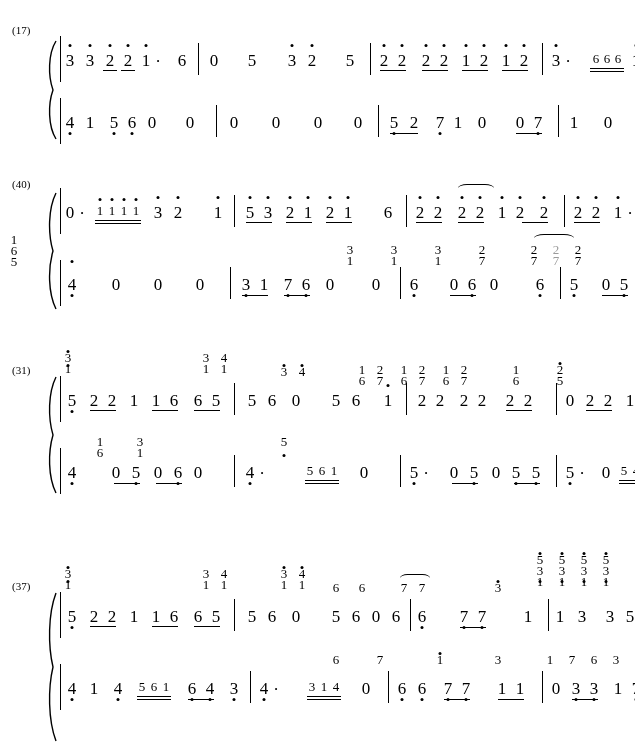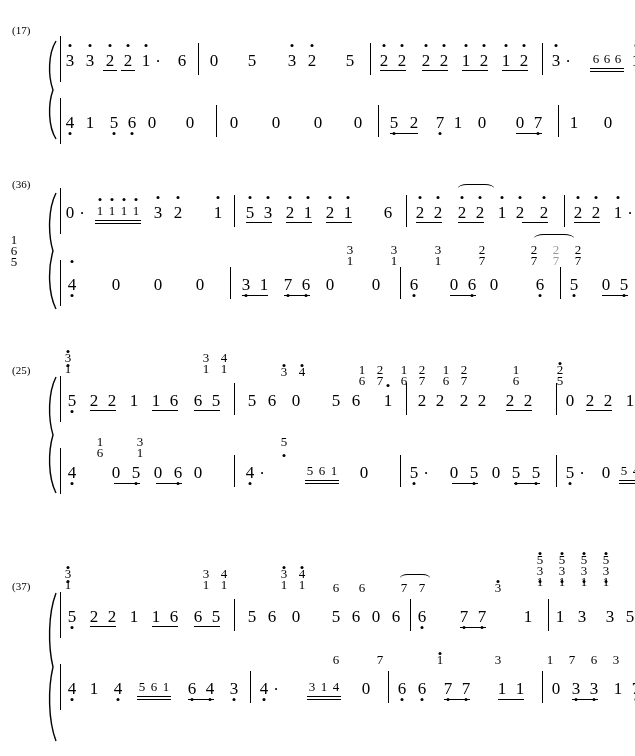--- a/index.html
+++ b/index.html
@@ -205,21 +205,21 @@
         <div class="dot-dn" style="left:480px;top:18px"></div>
       <div class="ul" style="left:471px;top:19px;width:26px"></div>
       <div class="bar" style="left:500px"></div>
       <div class="tok" style="left:516px">1</div>
       <div class="tok" style="left:550px">0</div>
 
     </div>
   </div>
 
   <div class="system" style="top:172px;height:140px">
-    <div class="measure-label" style="top:6px">(36)</div>
+    <div class="measure-label" style="top:6px">(40)</div>
     <div class="brace" style="top:20px">
       <svg width="14" height="118" viewBox="0 0 14 118">
           <path d="M12 1 C4 17, 4 42, 9 59 C4 76, 4 101, 12 117" stroke="#000" stroke-width="1.4" fill="none"></path>
         </svg>
     </div>
 
     <div class="row" style="top:32px">
       <div class="bar tall" style="left:2px"></div>
       <div class="tok" style="left:12px">0</div>
         <div class="dotted" style="left:24px">·</div>
@@ -357,21 +357,21 @@
         <div class="dot-dn" style="left:516px;top:18px"></div>
       <div class="tok" style="left:548px">0</div>
       <div class="tok" style="left:566px">5</div>
         <div class="dot-dn" style="left:566px;top:18px"></div>
       <div class="ul" style="left:557px;top:19px;width:26px"></div>
 
     </div>
   </div>
 
   <div class="system" style="top:340px;height:150px">
-    <div class="measure-label" style="top:24px">(25)</div>
+    <div class="measure-label" style="top:24px">(31)</div>
     <div class="brace" style="top:36px">
       <svg width="14" height="118" viewBox="0 0 14 118">
           <path d="M12 1 C4 17, 4 42, 9 59 C4 76, 4 101, 12 117" stroke="#000" stroke-width="1.4" fill="none"></path>
         </svg>
     </div>
 
     <div class="stack" style="top:12px;left:68px">
         <div>3</div>
         <div>1</div>
       </div>

